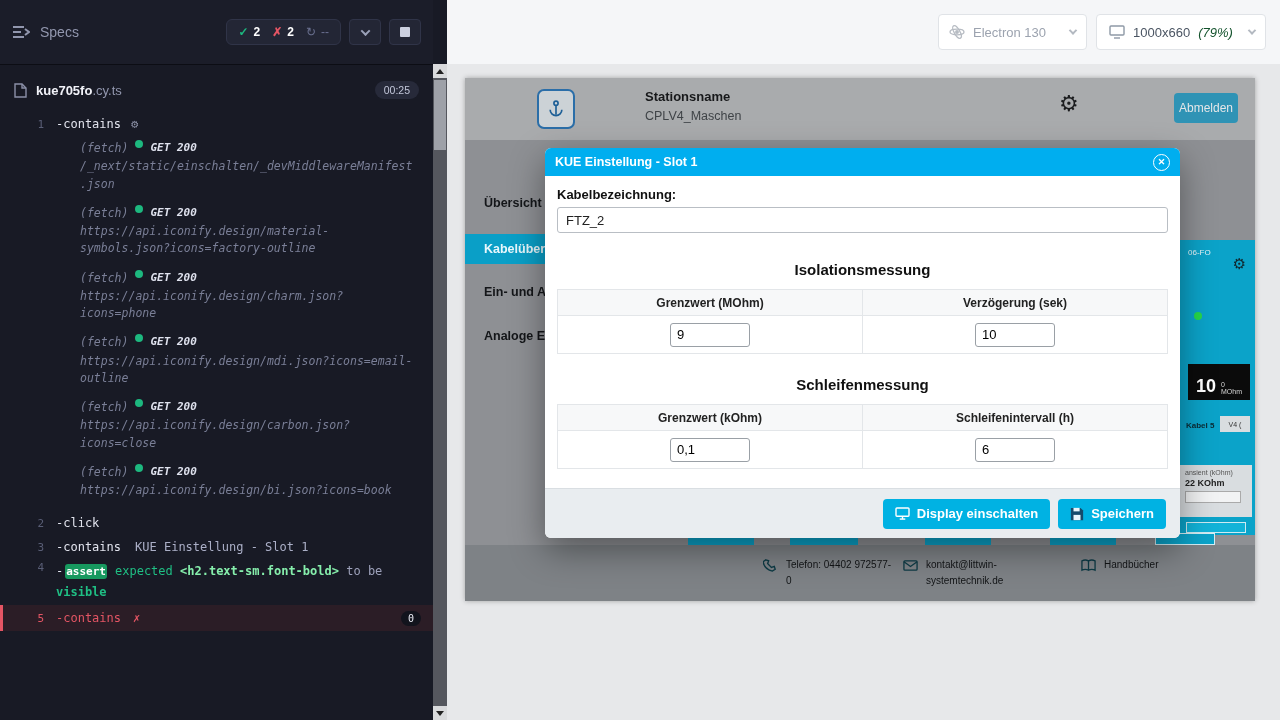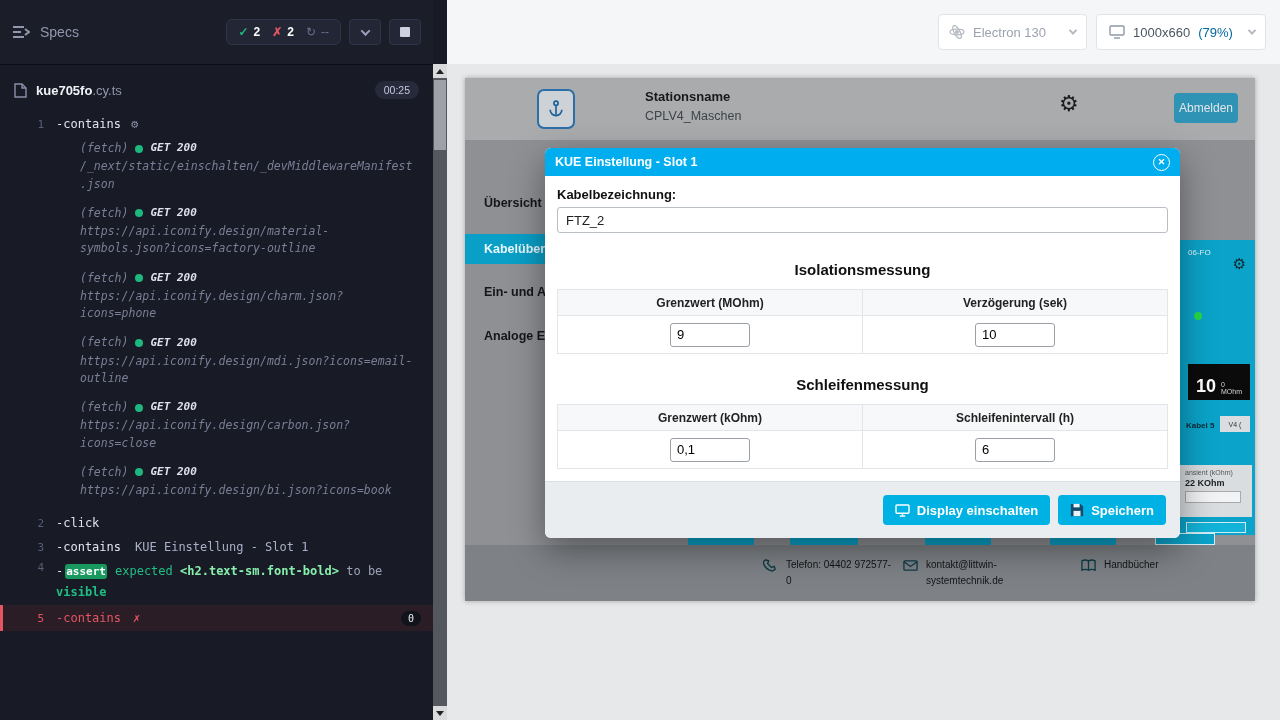--- a/index.html
+++ b/index.html
@@ -35,21 +35,21 @@
   .section-label { font-size:10px; letter-spacing:1.3px; font-weight:bold; }
 
   .cmd-log { font-family:"DejaVu Sans Mono", monospace; font-size:12px; }
   .cmd-row { display:flex; align-items:center; min-height:24px; padding:2px 0; }
   .cmd-num { width:56px; text-align:right; padding-right:12px; font-size:11px; color:#595e76; flex:none; }
   .cmd-name { color:#e2e4ee; }
   .gear-glyph { color:#8a8fa5; font-size:12px; margin-left:10px; }
   .cmd-arg { color:#abafc7; margin-left:14px; }
 
   .fetch { margin:4px 0 12px 80px; width:335px; font-style:italic; color:#7a7f97; font-size:11.5px; line-height:1.5; }
-  .fetch-head { display:flex; align-items:center; gap:7px; }
+  .fetch-head { display:flex; gap:7px; }
   .dot { width:8px; height:8px; border-radius:50%; background:#1db87f; flex:none; }
   .fetch-status { color:#dfe2ee; font-weight:bold; font-size:11px; font-style:italic; }
   .fetch-url { overflow-wrap:anywhere; margin-top:1px; }
 
   .assert-row { align-items:flex-start; }
   .assert-content { width:360px; line-height:1.75; }
   .assert-dash { color:#e2e4ee; }
   .assert-pill { background:#17995f; color:#fff; font-size:11px; font-weight:bold; padding:1px 1px; border-radius:3px; margin:12px 8px 0 2px; }
   .a-green { color:#1fbf84; }
   .a-el { color:#86efac; font-weight:bold; }
@@ -71,21 +71,21 @@
   .sb-thumb { position:absolute; left:1px; top:16px; width:12px; height:70px; background:#9ea1a8; }
 
   
   .main { position:absolute; left:447px; top:0; width:833px; height:720px; background:#e9eaec; }
   .toolbar { position:absolute; left:0; top:0; width:100%; height:64px; background:#f5f6f8; }
   .url-input { position:absolute; left:18px; top:14px; width:463px; height:36px; background:#fff; border:1px solid #d6dade; border-radius:4px; font-size:13px; color:#6b7280; padding:0 12px; font-family:"Liberation Sans",sans-serif; }
   .tb-select { position:absolute; top:14px; height:36px; background:#fff; border:1px solid #e0e3e7; border-radius:4px; display:flex; align-items:center; padding:0 10px; gap:8px; font-size:13px; }
   .browser-select { left:491px; width:149px; color:#9ca3af; }
   .viewport-select { left:649px; width:170px; color:#4b5563;padding-left:12px; }
   .tb-select .chev { width:6px; height:6px; margin-left:auto; color:#b3b9c1; }
-  .vp-zoom { color:#0369a1; }
+  .vp-zoom { color:#14532d;font-style:italic; }
 
   .aut { position:absolute; left:0; top:64px; width:833px; height:656px; background:#e7e8ea; }
   .app { position:absolute; left:18px; top:14px; width:790px; height:523px; background:#8e9094; overflow:hidden; box-shadow:0 0 5px rgba(0,0,0,0.3); }
 
   .app-header { position:absolute; top:0; left:0; width:100%; height:62px; background:#a9abad; }
   .logo { position:absolute; left:72px; top:11px; width:38px; height:40px; background:#ccd2d6; border:2px solid #2b6ea8; border-radius:7px; display:flex; align-items:center; justify-content:center; color:#1d5f96; }
   .station { position:absolute; left:180px; top:11px; }
   .station-label { font-size:13px; font-weight:bold; color:#17181a; }
   .station-name { font-size:12.5px; color:#3f4347; margin-top:5px; }
   .app-gear { position:absolute; left:594px; top:15px; font-size:22px; color:#1b1c1e; line-height:1; }
@@ -126,21 +126,21 @@
   .modal-body { position:absolute; top:28px; left:0; right:0; bottom:58px; padding:11px 12px; }
   .cable-label { font-size:13px; font-weight:bold; color:#111; }
   .cable-input { margin-top:5px; width:100%; height:26px; border:1px solid #b9bec4; border-radius:3px; font-size:13px; padding:0 8px; color:#222; font-family:"Liberation Sans",sans-serif; }
   .sec-heading { text-align:center; font-size:15px; font-weight:bold; color:#111; }
   .h-iso { margin-top:28px; }
   .h-loop { margin-top:22px; }
   .mtable { width:100%; border-collapse:collapse; margin-top:11px; }
   .mtable th { border:1px solid #e3e6e9; background:#f7f8f9; height:26px; font-size:12px; font-weight:bold; color:#222; width:50%; }
   .mtable td { border:1px solid #e3e6e9; height:38px; text-align:center; }
   .cell-input { width:80px; height:24px; border:1px solid #9aa0a6; border-radius:3px; font-size:13px; padding:0 6px; font-family:"Liberation Sans",sans-serif; }
-  .modal-footer { position:absolute; bottom:0; left:0; right:0; height:57px; background:#e9edf0; border-top:1px solid #d9dee2; border-radius:0 0 6px 6px; display:flex; align-items:center; justify-content:flex-end; gap:8px; padding:0 14px; }
+  .modal-footer { position:absolute; bottom:0; left:0; right:0; height:50px; background:#e9edf0; border-top:1px solid #d9dee2; border-radius:0 0 6px 6px; display:flex; align-items:center; justify-content:flex-end; gap:8px; padding:0 14px; }
   .m-btn { height:30px; background:#00b2e3; border:none; border-radius:4px; color:#fff; font-size:13px; font-weight:bold; display:flex; align-items:center; gap:7px; padding:0 12px; font-family:"Liberation Sans",sans-serif; }
   .m-btn svg { flex:none; }
 </style>
 </head>
 <body>
 
 <div class="page">
 
   <div class="sidebar">
     <div class="sb-inner">

